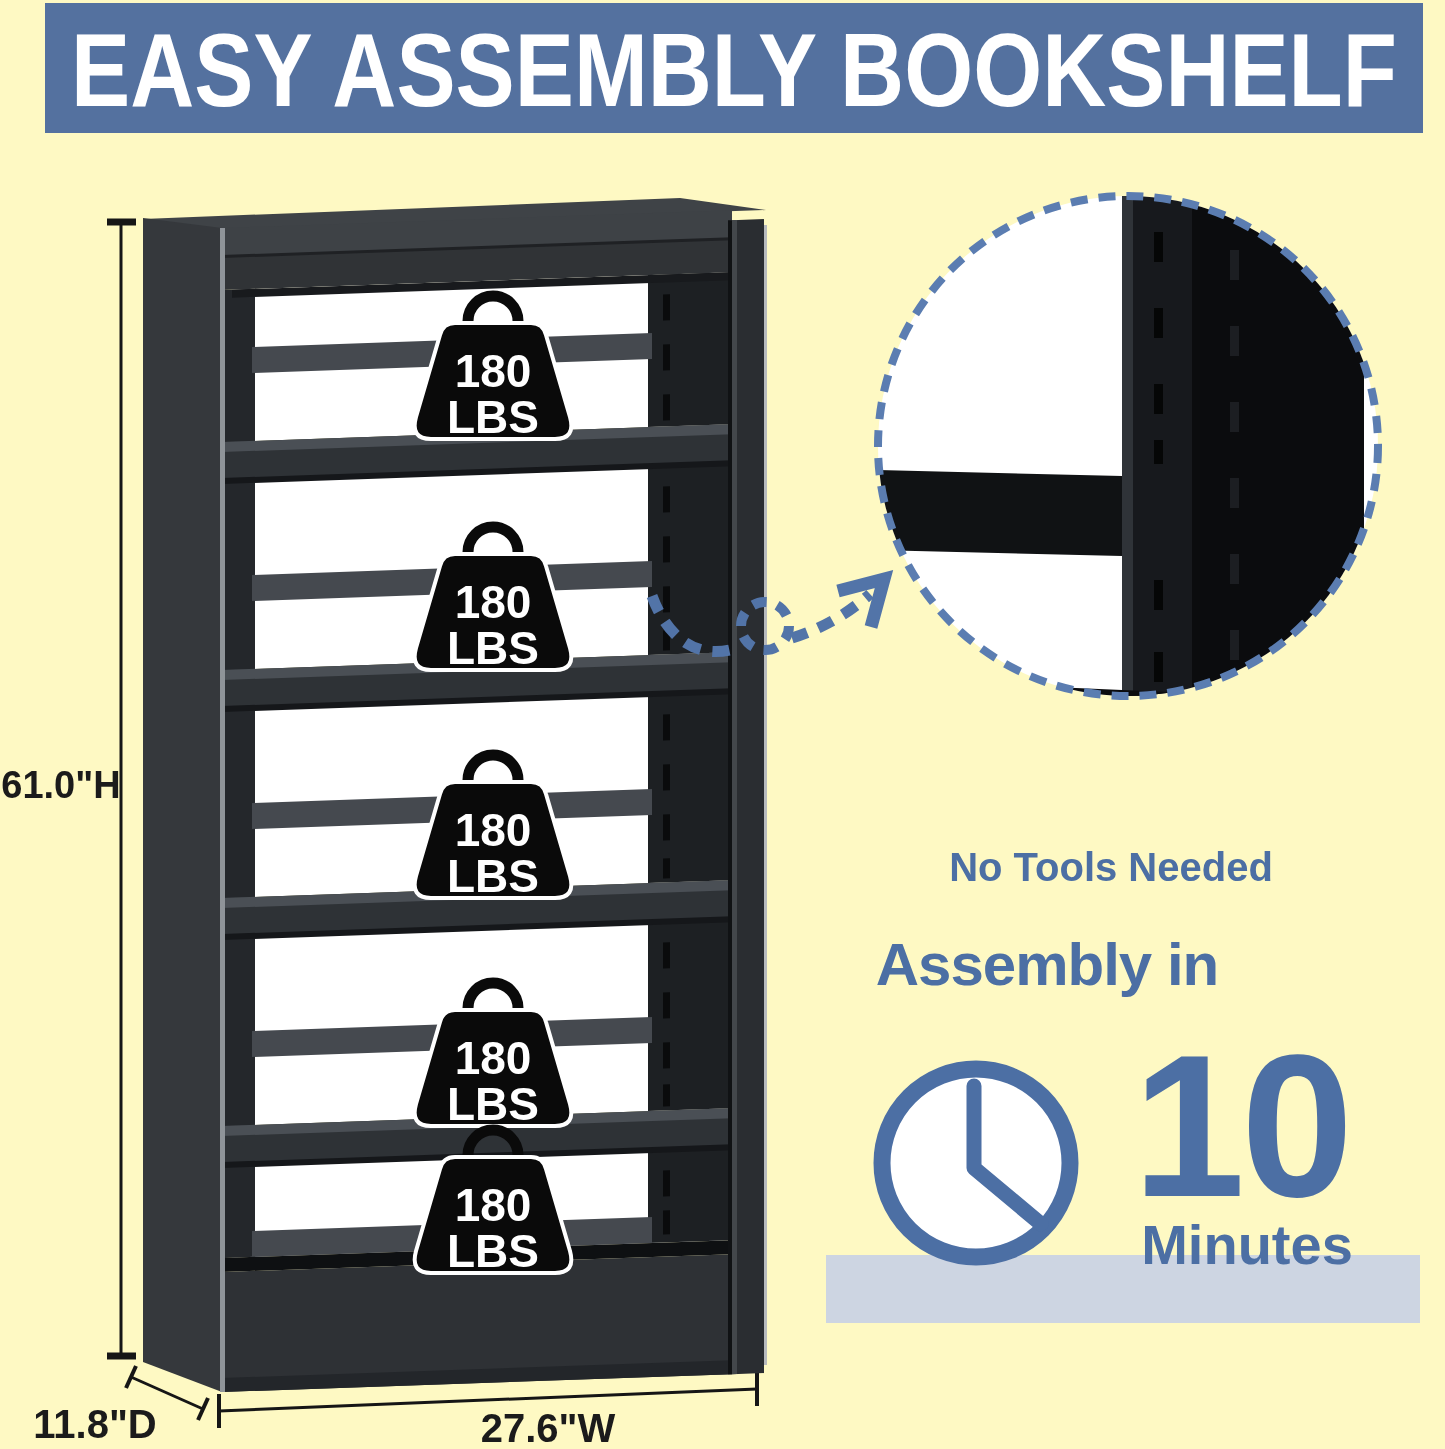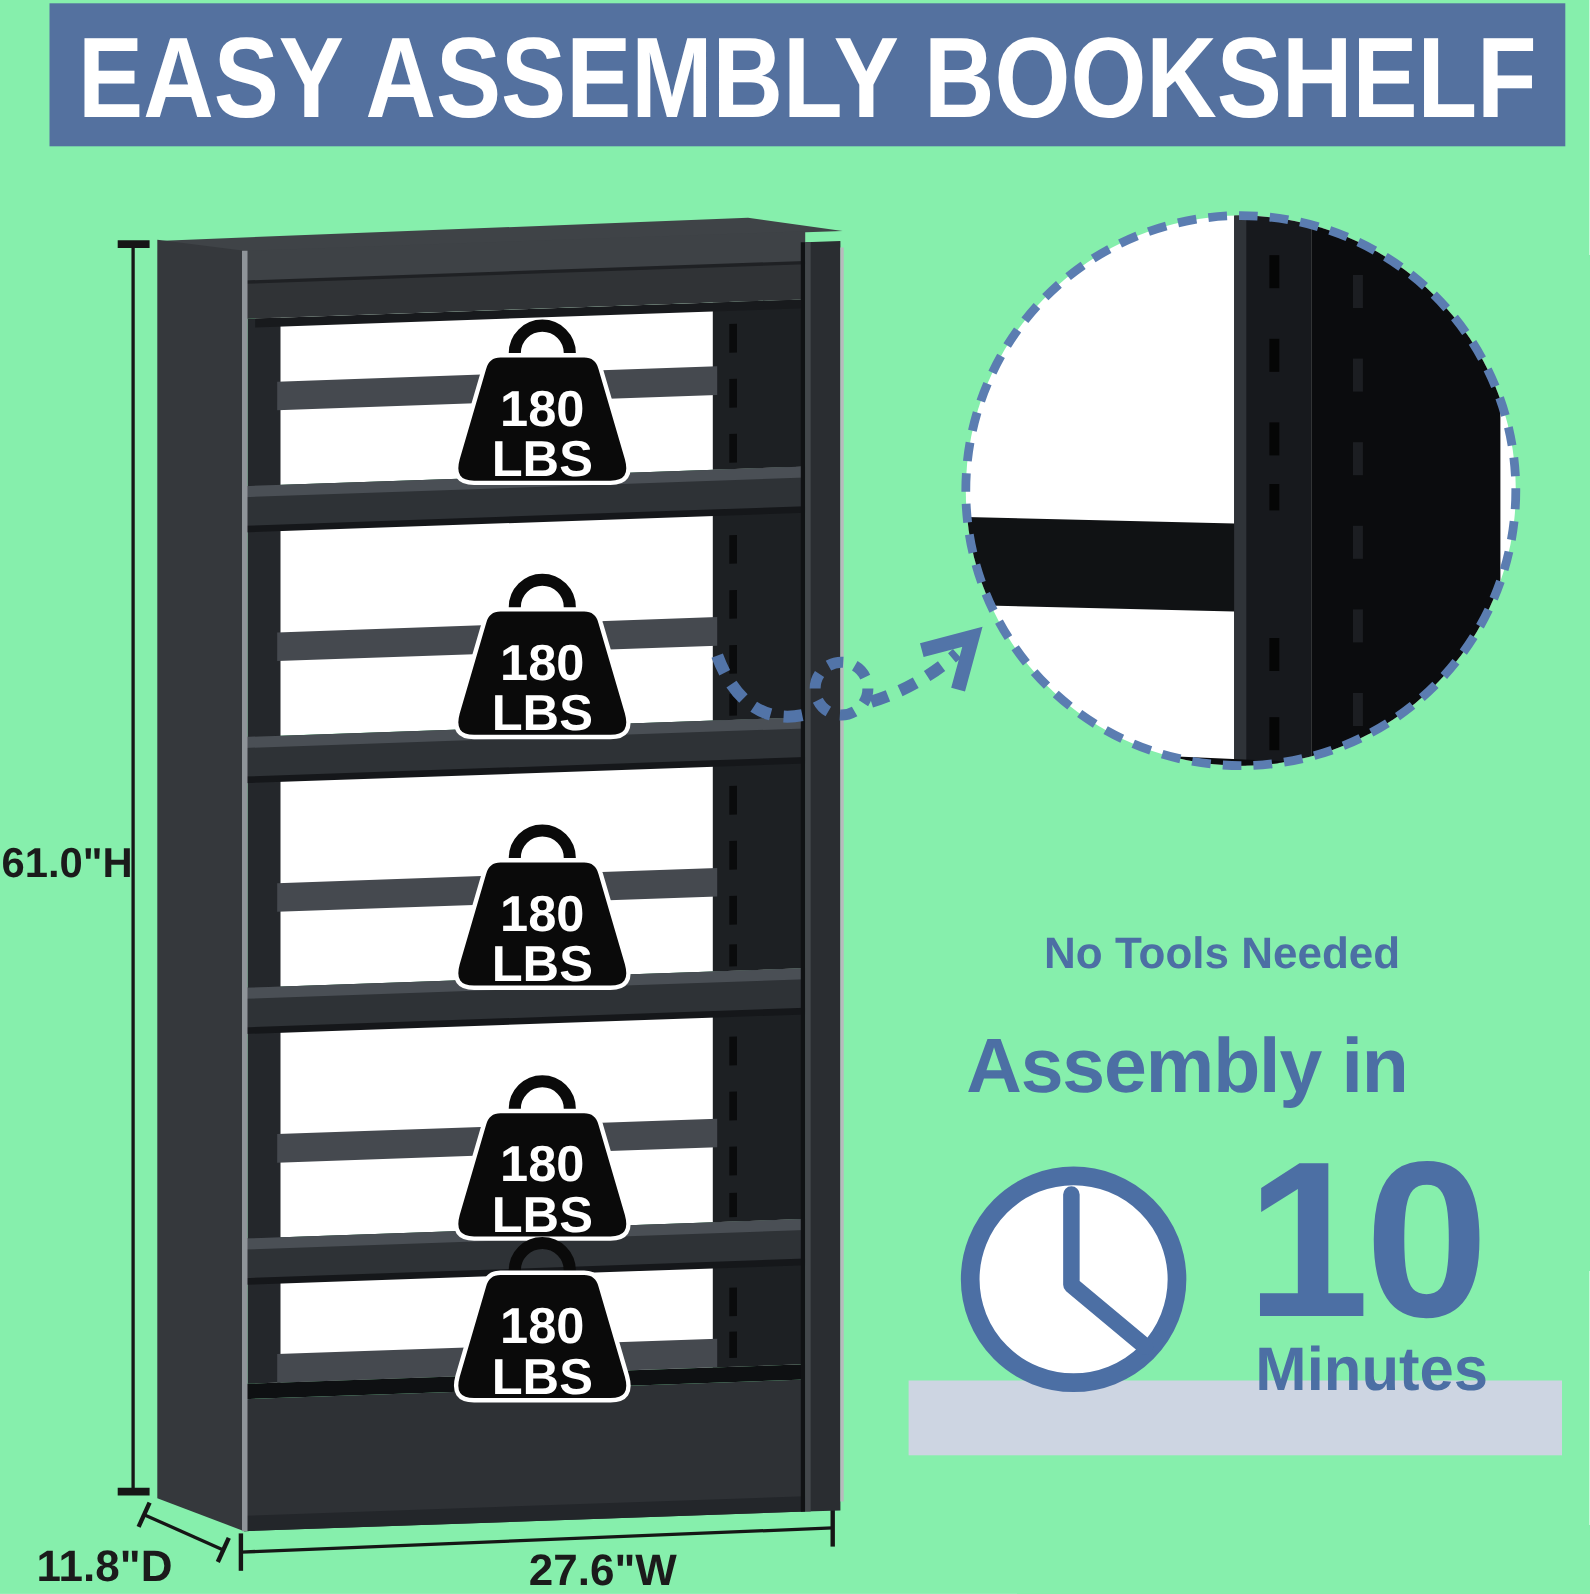--- a/index.html
+++ b/index.html
@@ -1,23 +1,23 @@
 <!DOCTYPE html>
 <html><head>
 <meta charset="utf-8">
 <style>
   html,body{margin:0;padding:0;background:#fff;}
-  #page{position:relative;width:1445px;height:1449px;background:#86efac;overflow:hidden;
+  #page{position:relative;width:1445px;height:1449px;background:#fef9c3;overflow:hidden;
         font-family:"Liberation Sans",sans-serif;}
   .abs{position:absolute;}
   .banner{left:45px;top:3px;width:1378px;height:130px;background:#54719f;}
   .band{left:826px;top:1255px;width:594px;height:68px;background:#cdd5e2;}
   .blue-text{color:#4c6fa4;font-weight:bold;text-align:center;line-height:1.05;}
   .ntn{left:856px;top:846px;width:510px;font-size:40px;letter-spacing:0px;}
-  .ain{left:824px;top:933px;width:510px;font-size:70px;letter-spacing:-1px;}
+  .ain{left:792px;top:933px;width:510px;font-size:60px;letter-spacing:-1px;}
   .ten{left:1114px;top:1020px;width:254px;font-size:202px;letter-spacing:-4px;}
   .minutes{left:1108px;top:1216px;width:278px;font-size:56px;}
   .dim{color:#1b1b1b;font-weight:bold;text-align:center;line-height:1;}
   .dimh{left:0px;top:766px;width:122px;font-size:38px;}
   .dimd{left:28px;top:1404px;width:134px;font-size:40px;}
   .dimw{left:462px;top:1408px;width:172px;font-size:40px;}
   svg text{font-family:"Liberation Sans",sans-serif;}
   .gfx{left:0;top:0;}
 </style>
 </head>

